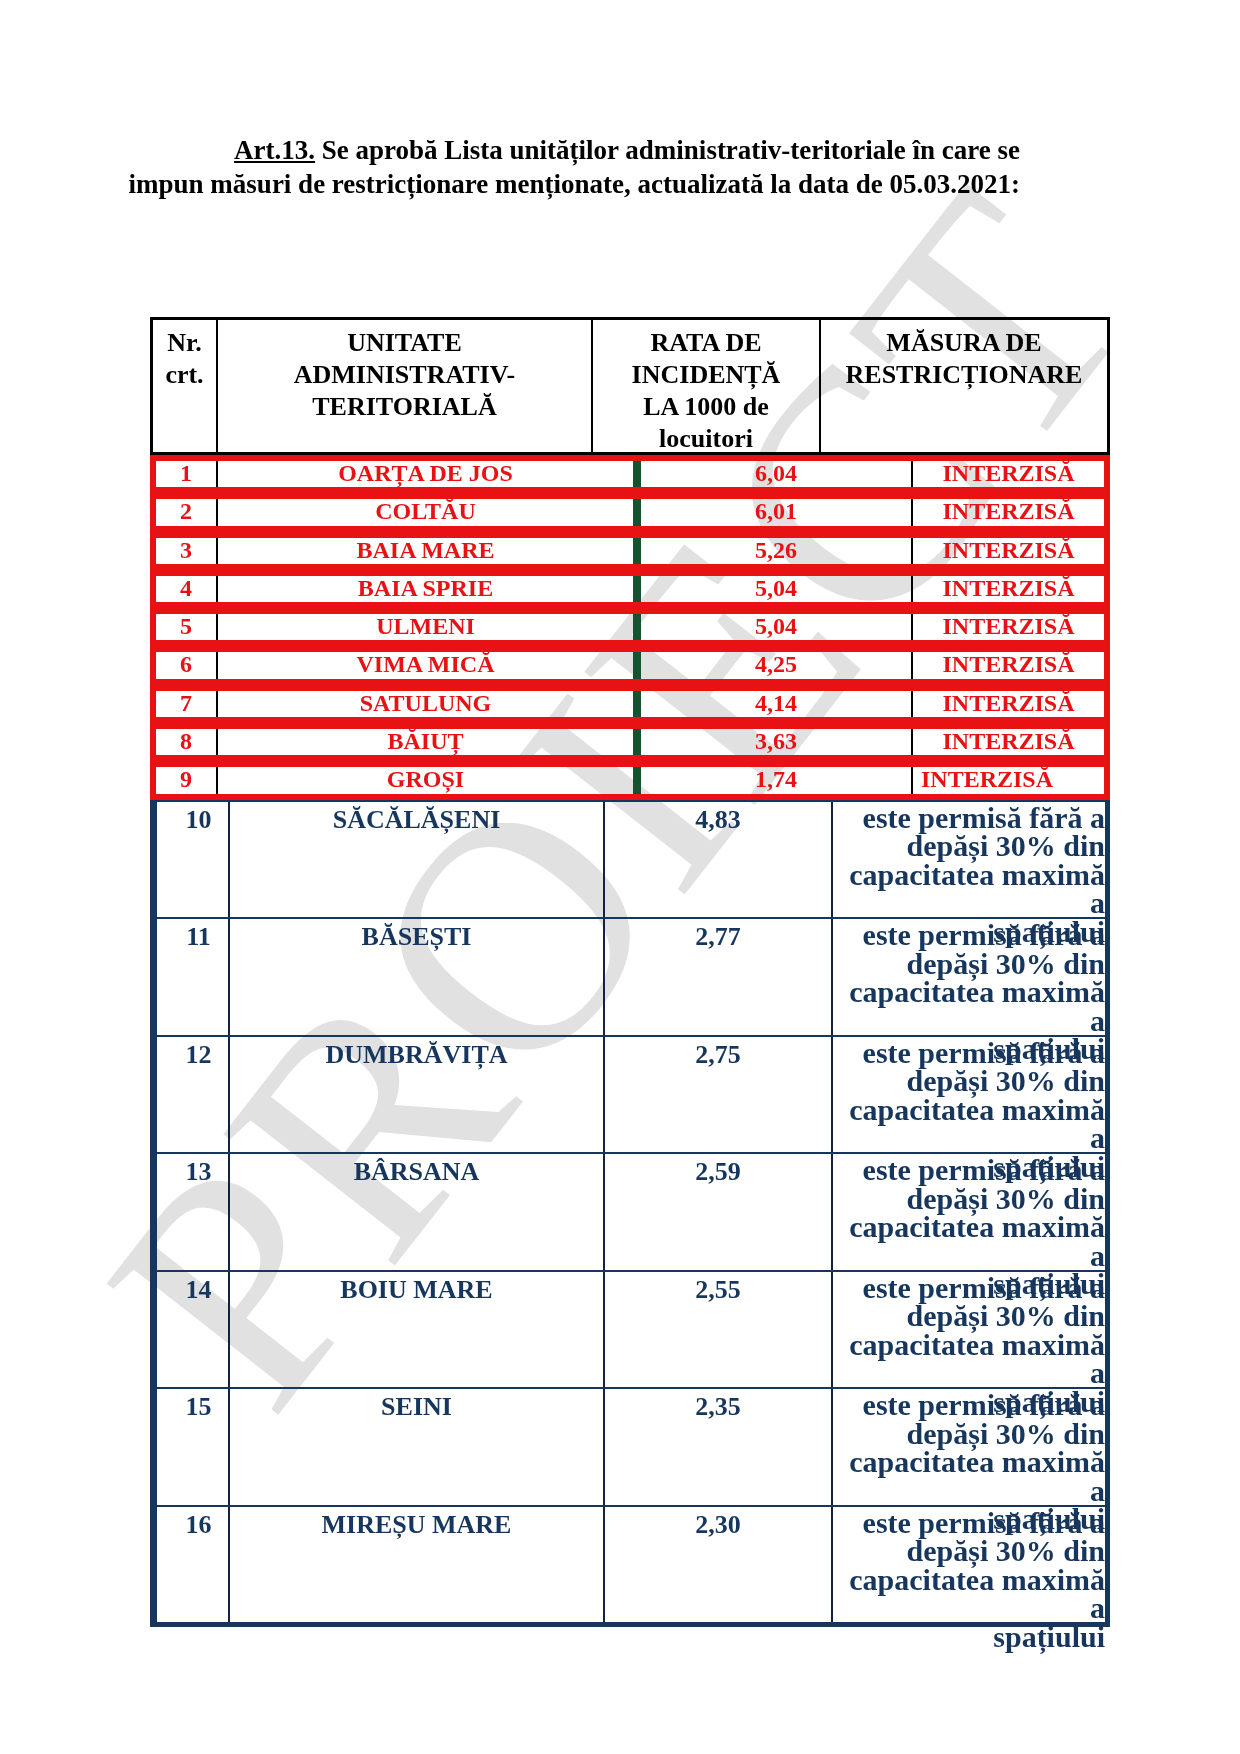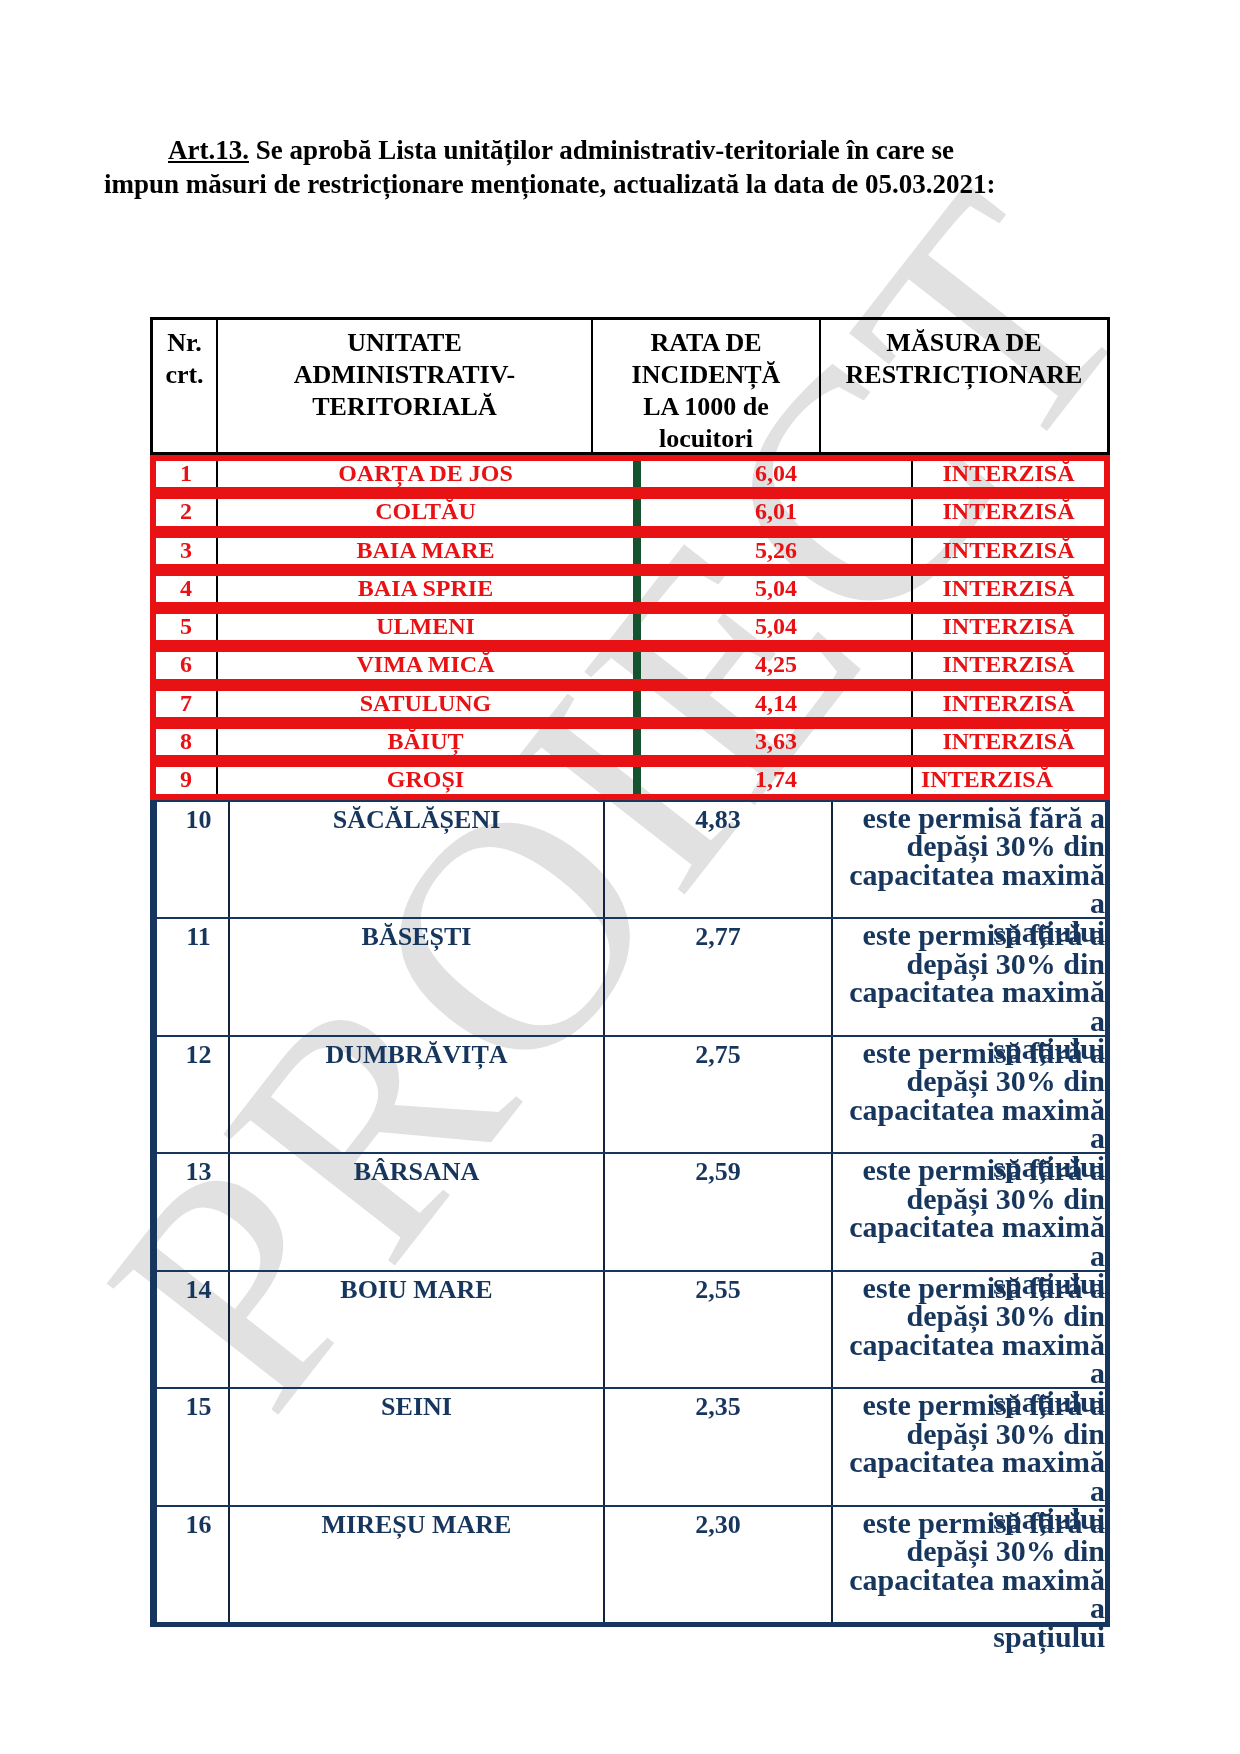--- a/index.html
+++ b/index.html
@@ -15,21 +15,21 @@
   }
   .watermark{
     position:absolute;left:-45px;top:712px;width:1210px;height:340px;
     text-align:center;font-size:330px;line-height:330px;font-weight:normal;
     color:var(--wm);letter-spacing:6px;
     transform:rotate(-52deg);transform-origin:center center;
     user-select:none;white-space:nowrap;z-index:0;
   }
   .title{
     position:absolute;left:104px;top:133px;width:916px;z-index:1;
-    font-weight:bold;font-size:27px;line-height:34px;text-indent:64px;
+    font-weight:bold;font-size:27px;line-height:34px;text-indent:64px;text-align:right;
   }
   .title .u{text-decoration:underline;}
   .table{
     position:absolute;left:150px;top:317px;width:960px;z-index:1;
   }
   .c{box-sizing:border-box;}
   
   .hdr{
     display:flex;height:138px;border:3px solid #000;box-sizing:border-box;
   }

